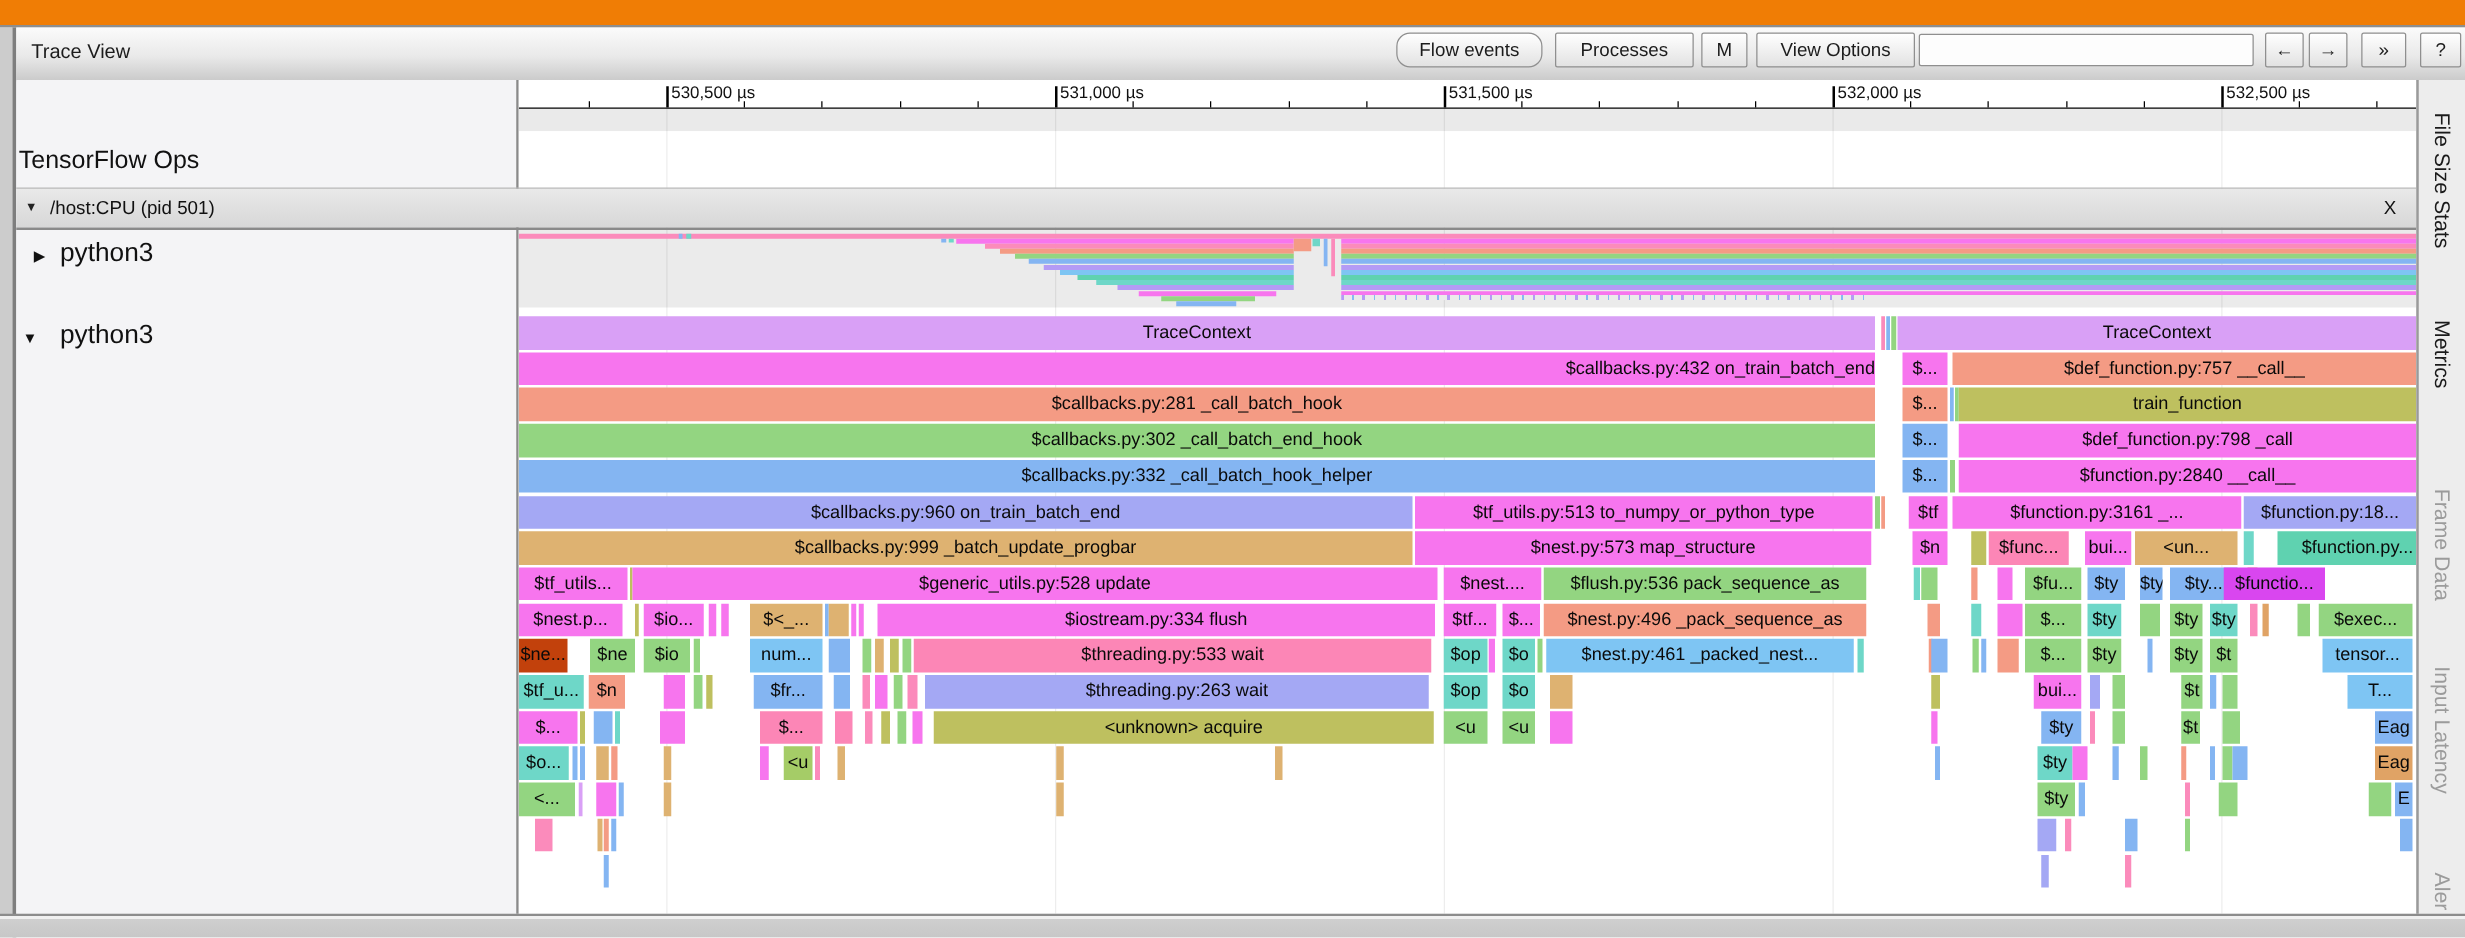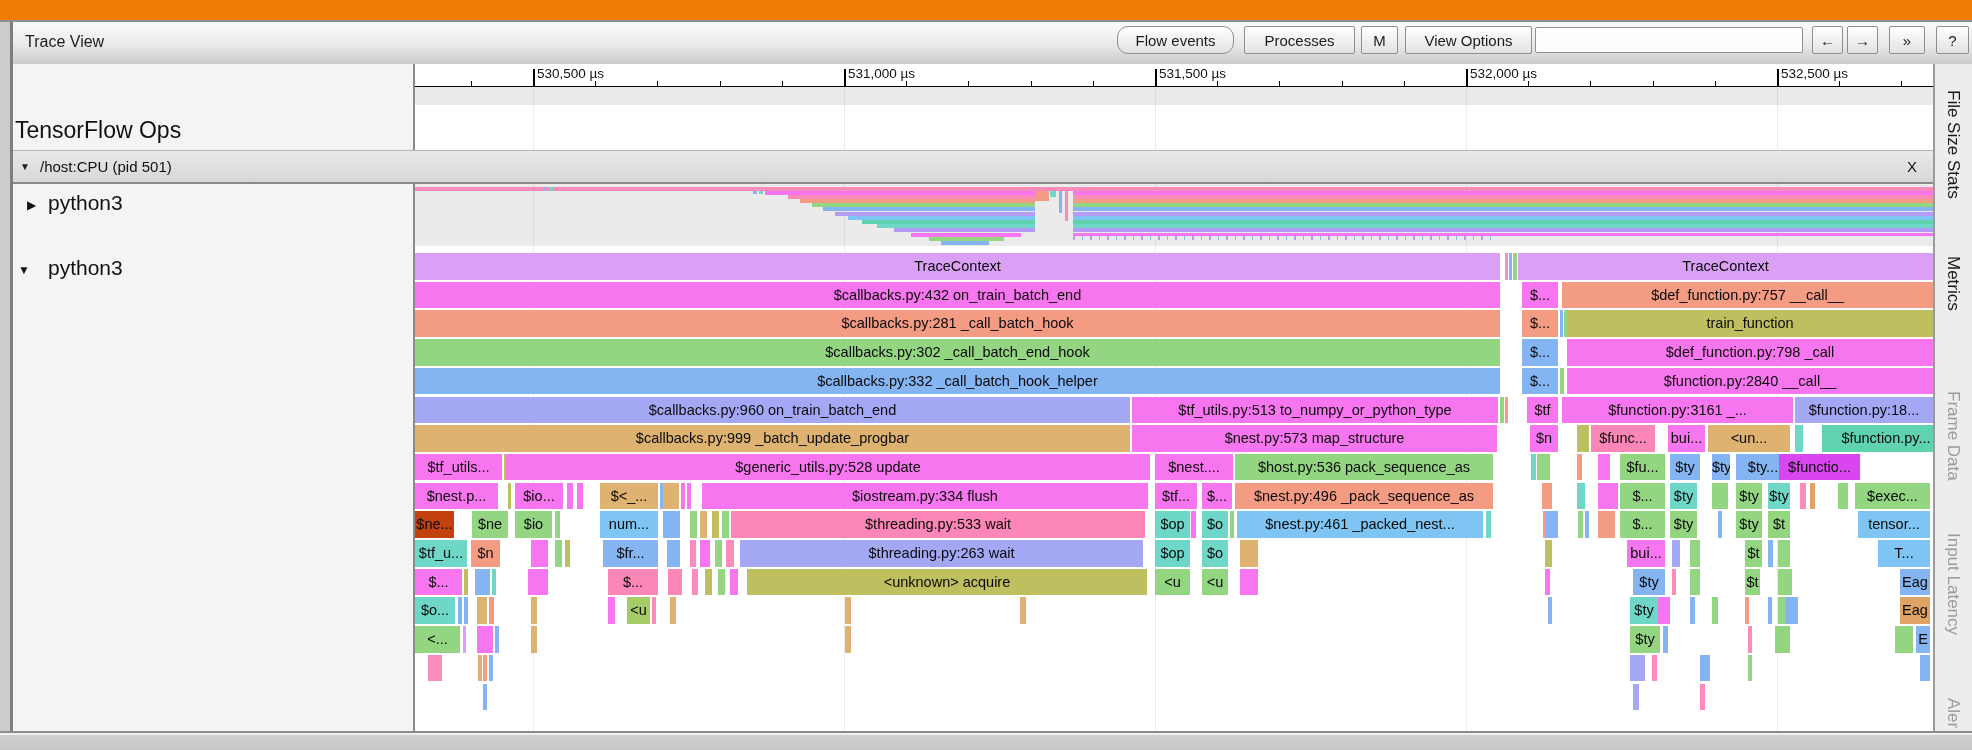--- a/index.html
+++ b/index.html
@@ -62,21 +62,21 @@
   <button class="tbtn" style="left:1348px;width:37px;">M</button>
   <button class="tbtn" style="left:1392px;width:127px;">View Options</button>
   <input id="search-box" style="left: 1522px; width: 268px;" value="">
   <button class="tbtn" style="left:1799px;width:31px;">←</button>
   <button class="tbtn" style="left:1834px;width:31px;">→</button>
   <button class="tbtn" style="left:1876px;width:36px;">»</button>
   <button class="tbtn" style="left:1923px;width:33px;">?</button>
 </div>
 
 <div id="left-panel">
-  <div class="lp-text" style="left:2px;top:53px;font-size:23px;">TensorFlow Ops</div>
+  <div class="lp-text" style="left:2px;top:53px;font-size:20px;">TensorFlow Ops</div>
   <div id="thread-rows">
       <span class="lp-text" style="left: 14px; top: 134px; font-size: 12px;">▶</span>
       <span class="lp-text" style="left: 35px; top: 127px; font-size: 21px;">python3</span>
       <span class="lp-text" style="left: 5px; top: 199px; font-size: 12px;">▼</span>
       <span class="lp-text" style="left: 35px; top: 192px; font-size: 21px;">python3</span>
     </div>
 </div>
 
 <div id="chart">
   <div class="band" id="band-gray"></div>
@@ -158,21 +158,21 @@
     </div>
   <div id="flame-rows">
       <div class="frow" style="top: 189px;">
         <div class="seg" style="left: 0px; width: 1085px; background: rgb(217, 160, 246);">TraceContext</div>
         <div class="seg" style="left: 1090px; width: 3px; background: rgb(251, 139, 187);"></div>
         <div class="seg" style="left: 1094px; width: 3px; background: rgb(132, 181, 242);"></div>
         <div class="seg" style="left: 1098px; width: 4px; background: rgb(147, 213, 129);"></div>
         <div class="seg" style="left: 1103px; width: 415px; background: rgb(217, 160, 246);">TraceContext</div>
       </div>
       <div class="frow" style="top: 217.7px;">
-        <div class="seg" style="left: 0px; width: 1085px; background: rgb(247, 117, 238);">$callbacks.py:432 on_train_batch_end</div>
+        <div class="seg" style="left: 0px; width: 1085px; background: rgb(247, 117, 238); text-align: right;">$callbacks.py:432 on_train_batch_end</div>
         <div class="seg" style="left: 1107px; width: 36px; background: rgb(247, 117, 238);">$...</div>
         <div class="seg" style="left: 1147px; width: 371px; background: rgb(244, 155, 132);">$def_function.py:757 __call__</div>
       </div>
       <div class="frow" style="top: 246.4px;">
         <div class="seg" style="left: 0px; width: 1085px; background: rgb(244, 155, 132);">$callbacks.py:281 _call_batch_hook</div>
         <div class="seg" style="left: 1107px; width: 36px; background: rgb(244, 155, 132);">$...</div>
         <div class="seg" style="left: 1145px; width: 3px; background: rgb(132, 181, 242);"></div>
         <div class="seg" style="left: 1149px; width: 3px; background: rgb(147, 213, 129);"></div>
         <div class="seg" style="left: 1152px; width: 366px; background: rgb(190, 192, 95);">train_function</div>
       </div>
@@ -205,21 +205,21 @@
         <div class="seg" style="left: 1253px; width: 37px; background: rgb(247, 117, 238);">bui...</div>
         <div class="seg" style="left: 1293px; width: 82px; background: rgb(222, 178, 113);">&lt;un...</div>
         <div class="seg" style="left: 1380px; width: 8px; background: rgb(110, 215, 200);"></div>
         <div class="seg" style="left: 1407px; width: 128px; background: rgb(95, 210, 176);">$function.py...</div>
       </div>
       <div class="frow" style="top: 389.9px;">
         <div class="seg" style="left: 0px; width: 87px; background: rgb(247, 117, 238);">$tf_utils...</div>
         <div class="seg" style="left: 89px; width: 2px; background: rgb(190, 192, 95);"></div>
         <div class="seg" style="left: 91px; width: 644px; background: rgb(247, 117, 238);">$generic_utils.py:528 update</div>
         <div class="seg" style="left: 740px; width: 78px; background: rgb(247, 117, 238);">$nest....</div>
-        <div class="seg" style="left: 820px; width: 258px; background: rgb(147, 213, 129);">$host.py:536 pack_sequence_as</div>
+        <div class="seg" style="left: 820px; width: 258px; background: rgb(147, 213, 129);">$flush.py:536 pack_sequence_as</div>
         <div class="seg" style="left: 1116px; width: 5px; background: rgb(110, 215, 200);"></div>
         <div class="seg" style="left: 1122px; width: 13px; background: rgb(147, 213, 129);"></div>
         <div class="seg" style="left: 1162px; width: 5px; background: rgb(244, 155, 132);"></div>
         <div class="seg" style="left: 1183px; width: 12px; background: rgb(247, 117, 238);"></div>
         <div class="seg" style="left: 1205px; width: 45px; background: rgb(147, 213, 129);">$fu...</div>
         <div class="seg" style="left: 1255px; width: 30px; background: rgb(132, 181, 242);">$ty</div>
         <div class="seg" style="left: 1297px; width: 18px; background: rgb(132, 181, 242);">$ty</div>
         <div class="seg" style="left: 1321px; width: 54px; background: rgb(132, 181, 242);">$ty...</div>
         <div class="seg" style="left: 1383px; width: 8px; background: rgb(244, 155, 132);"></div>
         <div class="seg" style="left: 1364px; width: 81px; background: #d946ef;">$functio...</div>

